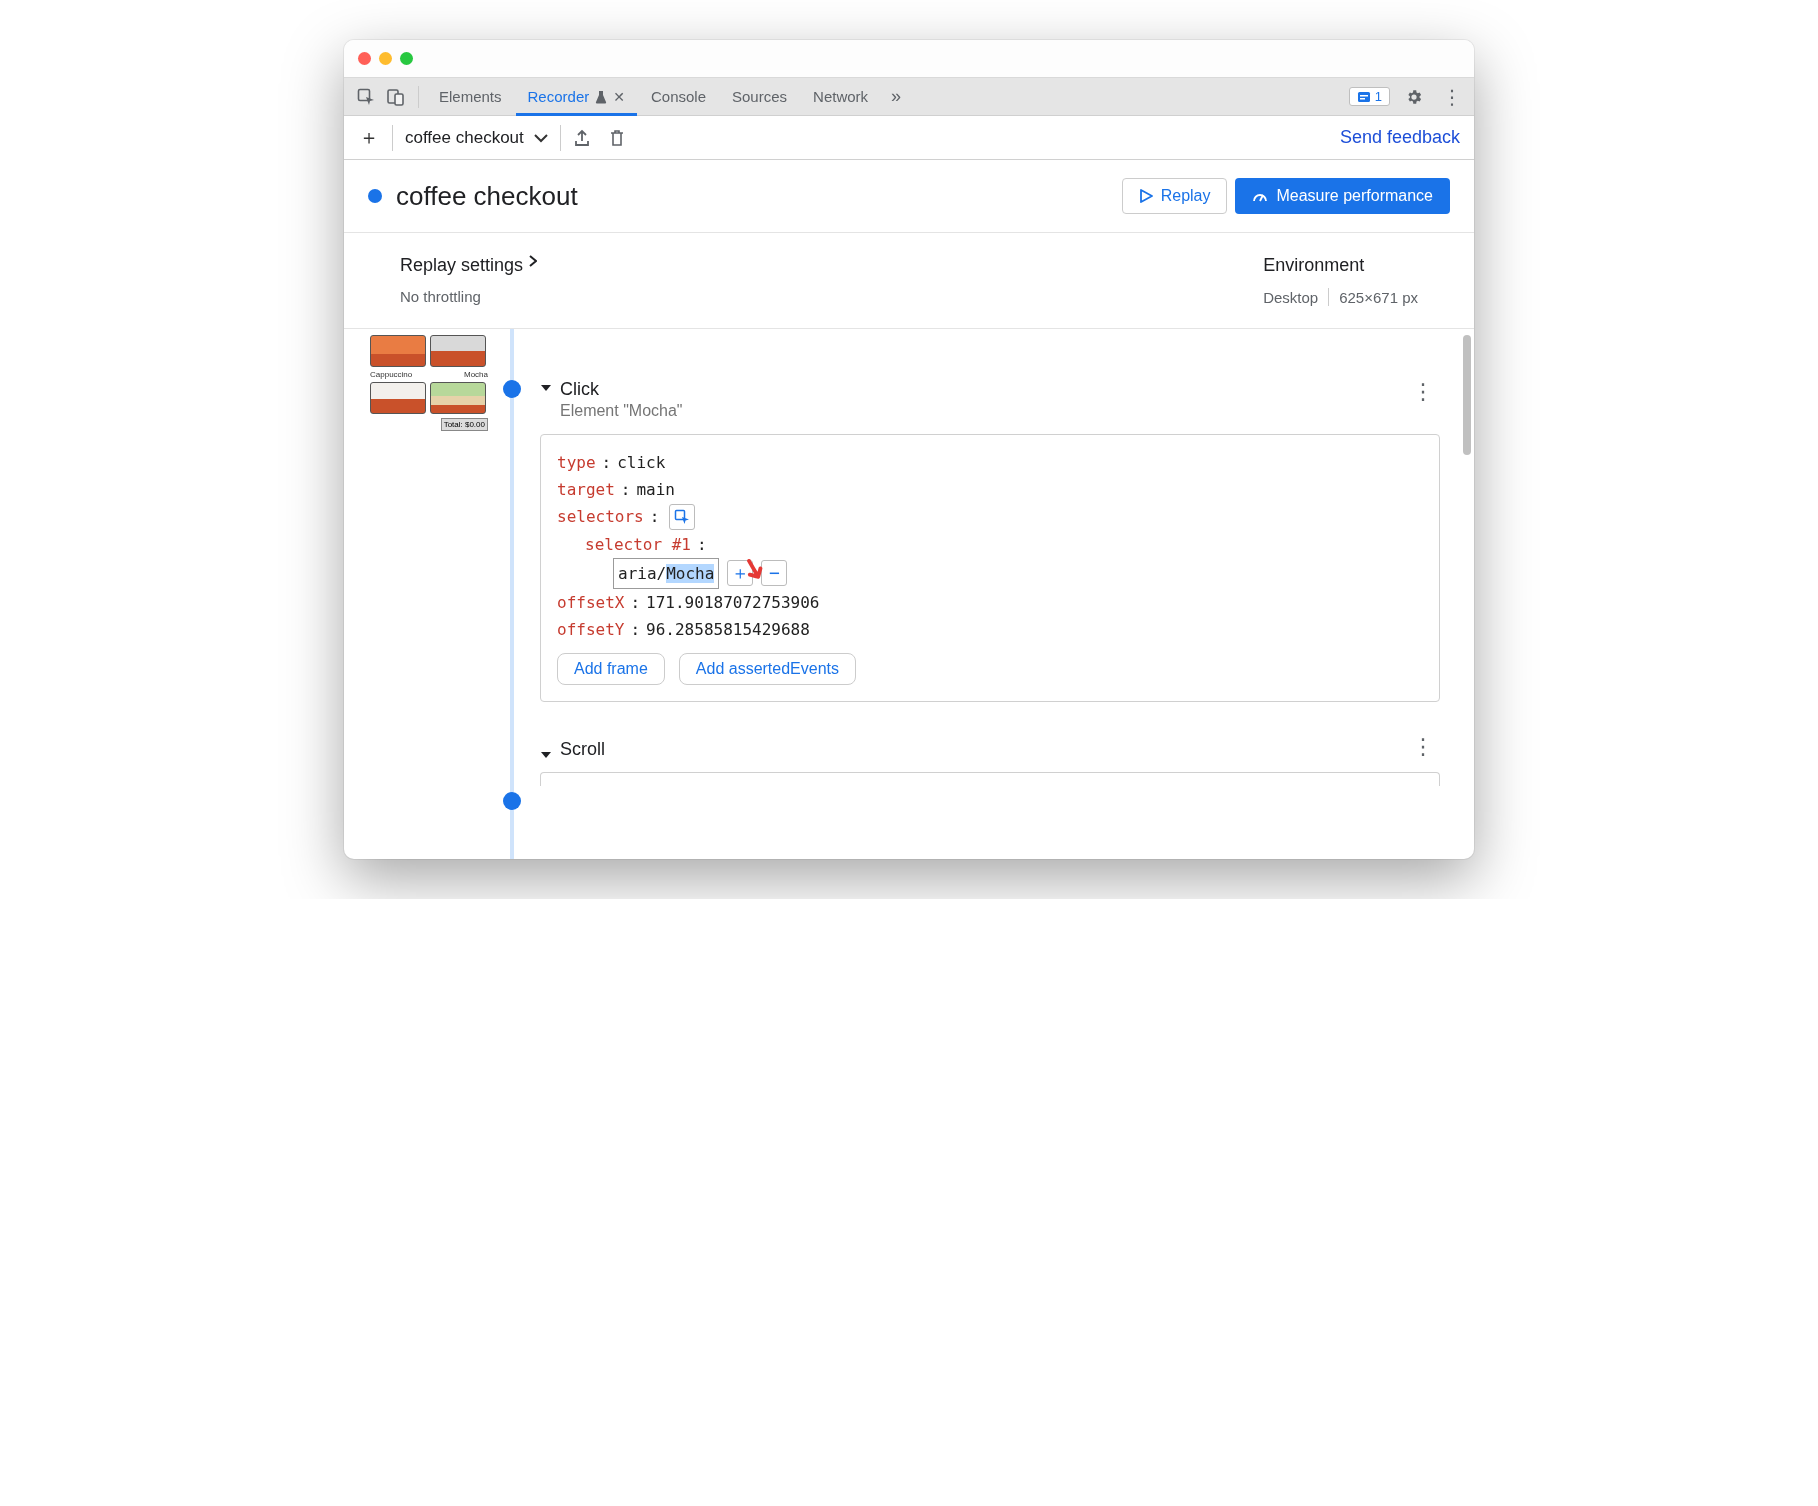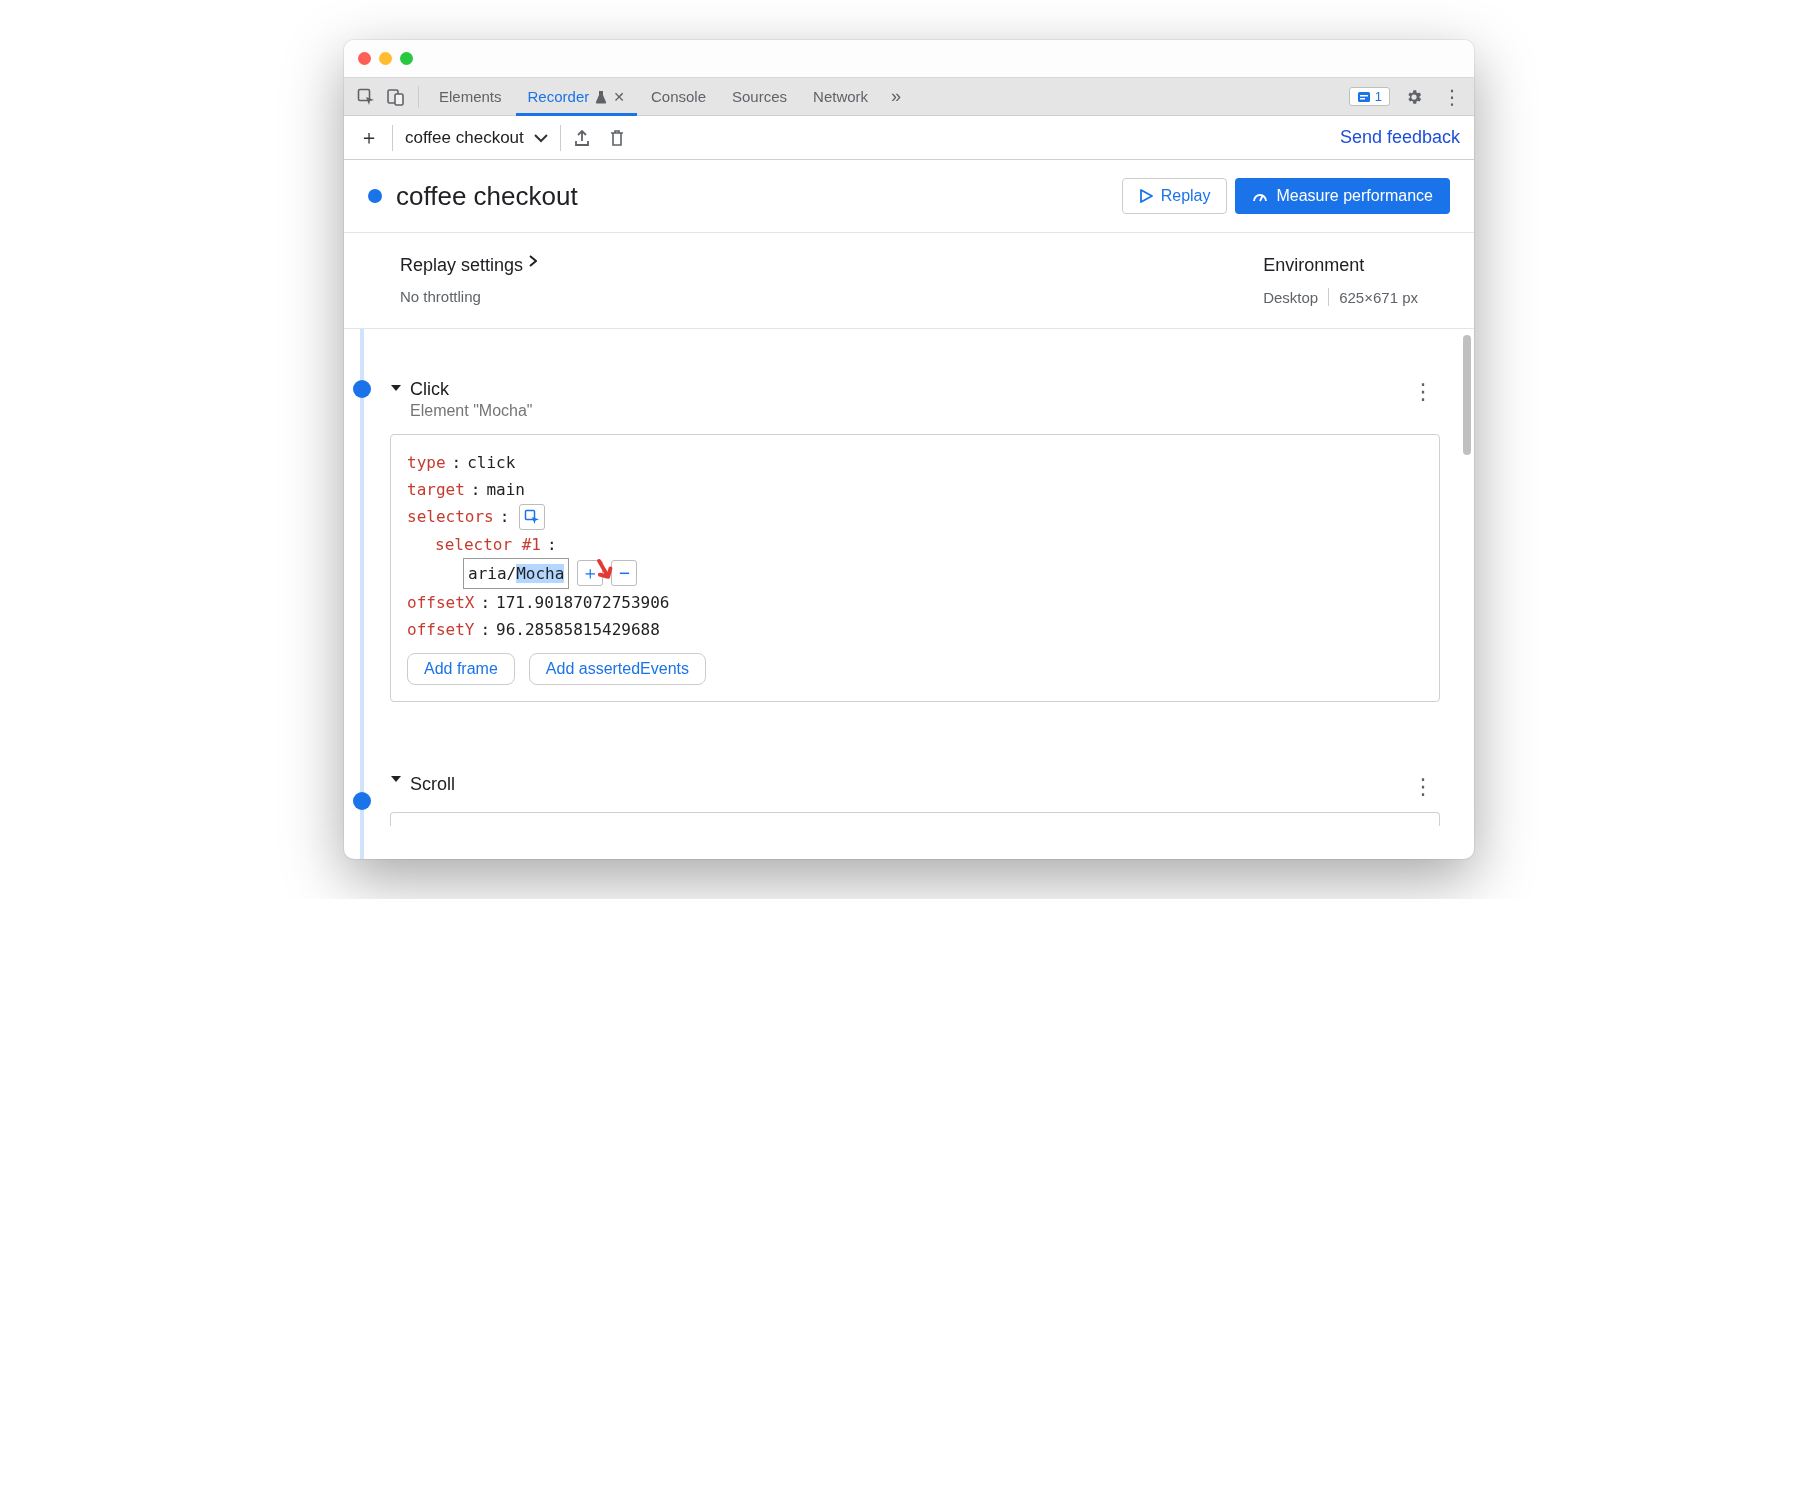--- a/index.html
+++ b/index.html
@@ -193,21 +193,21 @@
   color:#1a73e8; font-size:16px; padding:6px 16px; cursor:pointer;
   font-family: -apple-system, BlinkMacSystemFont, sans-serif;
 }
 
 .arrow-annotation {
   position:absolute; color:#e53935; font-size:42px;
   transform: rotate(60deg); font-weight:bold;
   top: 98px; left: 200px; pointer-events:none;
 }
 
-.step2-head { display:flex; align-items:flex-start; gap:8px; margin-top: 72px; }
+.step2-head { display:flex; align-items:flex-end; gap:8px; margin-top: 32px; }
 .step2-head .dots { margin-left:auto; color:#5f6368; font-size:22px; cursor:pointer; padding-right:6px;}
 
 svg { display:block; }
 </style>
 </head>
 <body>
 
 <div class="window">
 
   <div class="titlebar">
@@ -336,20 +336,38 @@
         <span>Desktop</span>
         <span class="divider"></span>
         <span>625×671 px</span>
       </div>
     </div>
   </div>
 
   <div class="timeline-area">
     <div class="scrollbar"></div>
 
+    <div class="thumb-col">
+      <div class="thumb-box">
+        <div class="thumb-row">
+            <div class="mug cap"></div>
+            <div class="mug mocha"></div>
+          </div>
+        <div class="thumb-labels">
+            <span>Cappuccino</span>
+            <span>Mocha</span>
+          </div>
+        <div class="thumb-row">
+            <div class="mug latte"></div>
+            <div class="mug green"></div>
+          </div>
+        <div style="clear:both"></div>
+        <span class="total-chip">Total: $0.00</span>
+      </div>
+    </div>
 
     <div class="rail-col">
       <div class="rail-line"></div>
       <div class="rail-dot" style="top:60px"></div>
       <div class="rail-dot" style="top:472px"></div>
     </div>
 
     <div class="steps-col">
 
       <div class="step-head">

